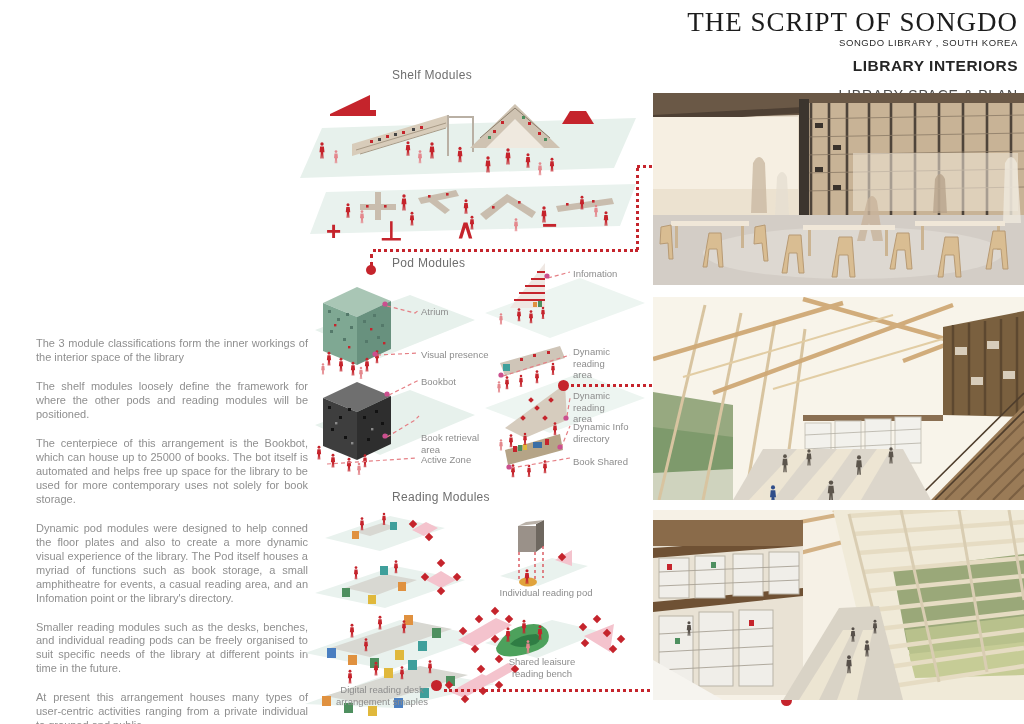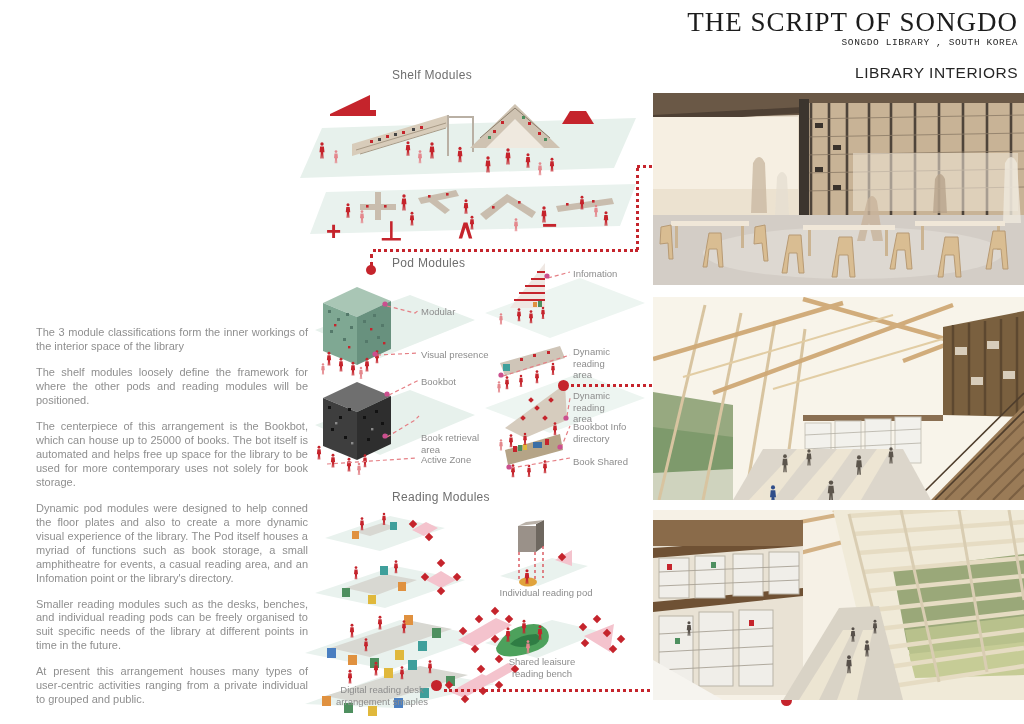--- a/index.html
+++ b/index.html
@@ -1,27 +1,27 @@
 <!DOCTYPE html>
 <html><head>
 <meta charset="utf-8">
 <style>
   html,body{margin:0;padding:0;background:#888;}
   .page{position:relative;width:1024px;height:724px;background:#ffffff;overflow:hidden;
         font-family:"Liberation Sans",sans-serif;margin:0 auto;}
   
   .titleblock{position:absolute;top:8px;right:6px;text-align:right;}
   .titleblock .t1{font-family:"Liberation Serif",serif;font-size:27px;color:#1c1c1c;letter-spacing:1px;line-height:1.05;}
-  .titleblock .t2{font-family:Liberation Mono, monospace;font-size:9.5px;color:#2a2a2a;letter-spacing:.6px;margin-top:1px;}
-  .titleblock .t3{font-size:15.5px;font-weight:normal;color:#262626;letter-spacing:.5px;margin-top:16px;}
+  .titleblock .t2{font-family:Liberation Sans, sans-serif;font-size:9.5px;color:#2a2a2a;letter-spacing:.6px;margin-top:1px;}
+  .titleblock .t3{font-size:15.5px;font-weight:bold;color:#262626;letter-spacing:.5px;margin-top:9px;}
   .titleblock .t4{font-size:14px;color:#4e4e4e;letter-spacing:.8px;margin-top:12px;}
   
   .intro{position:absolute;left:36px;top:322px;width:272px;color:#8f8f8f;font-size:11px;
          line-height:1.27;text-align:justify;}
-  .intro p{margin:4px 0 12px 0;}
+  .intro p{margin:15px 0 12px 0;}
   
   .hd{position:absolute;font-size:12px;color:#6e6e6e;letter-spacing:.3px;text-align:left;}
   .lbl{position:absolute;font-size:9.5px;color:#8d8d8d;line-height:1.22;}
   .lbl.c{text-align:center;}
   
   .dot-h{position:absolute;height:0;border-top:3px dotted #c5242c;}
   .dot-v{position:absolute;width:0;border-left:3px dotted #c5242c;}
   .big-dot{position:absolute;background:#c5242c;border-radius:50%;}
   
   .sym{position:absolute;color:#c5242c;font-weight:bold;font-size:26px;line-height:1;}
@@ -312,29 +312,29 @@
         <circle cx="72" cy="136" r="2.6"></circle>
       <circle cx="70" cy="178" r="2.6"></circle>
         <circle cx="232" cy="18" r="2.6"></circle>
         <circle cx="186" cy="117" r="2.6"></circle>
       <circle cx="251" cy="160" r="2.6"></circle>
         <circle cx="245" cy="189" r="2.6"></circle>
         <circle cx="194" cy="209" r="2.6"></circle>
     </g>
   </svg>
 
-  <div class="lbl" style="left:421px;top:306px">Modular</div>
+  <div class="lbl" style="left:421px;top:306px">Atrium</div>
   <div class="lbl" style="left:421px;top:349px">Visual presence</div>
   <div class="lbl" style="left:421px;top:376px">Bookbot</div>
   <div class="lbl" style="left:421px;top:432px;width:68px">Book retrieval area</div>
   <div class="lbl" style="left:421px;top:454px">Active Zone</div>
   <div class="lbl" style="left:573px;top:268px">Infomation</div>
   <div class="lbl" style="left:573px;top:346px;width:46px">Dynamic reading area</div>
   <div class="lbl" style="left:573px;top:390px;width:46px">Dynamic reading area</div>
-  <div class="lbl" style="left:573px;top:421px;width:58px">Bookbot Info directory</div>
+  <div class="lbl" style="left:573px;top:421px;width:58px">Dynamic Info directory</div>
   <div class="lbl" style="left:573px;top:456px">Book Shared</div>
 
   <div class="hd" style="left:392px;top:490px;width:140px">Reading Modules</div>
 
   <svg style="position:absolute;left:300px;top:508px" width="350" height="200" viewBox="0 0 350 200">
 
     <polygon points="25,30 90,8 145,20 80,43" fill="#e9f2ee"></polygon>
     <polygon points="15,85 95,58 165,72 85,100" fill="#e9f2ee"></polygon>
     <polygon points="5,145 100,112 185,128 90,162" fill="#e9f2ee"></polygon>
     <polygon points="5,196 105,160 195,176 95,200" fill="#e9f2ee"></polygon>

